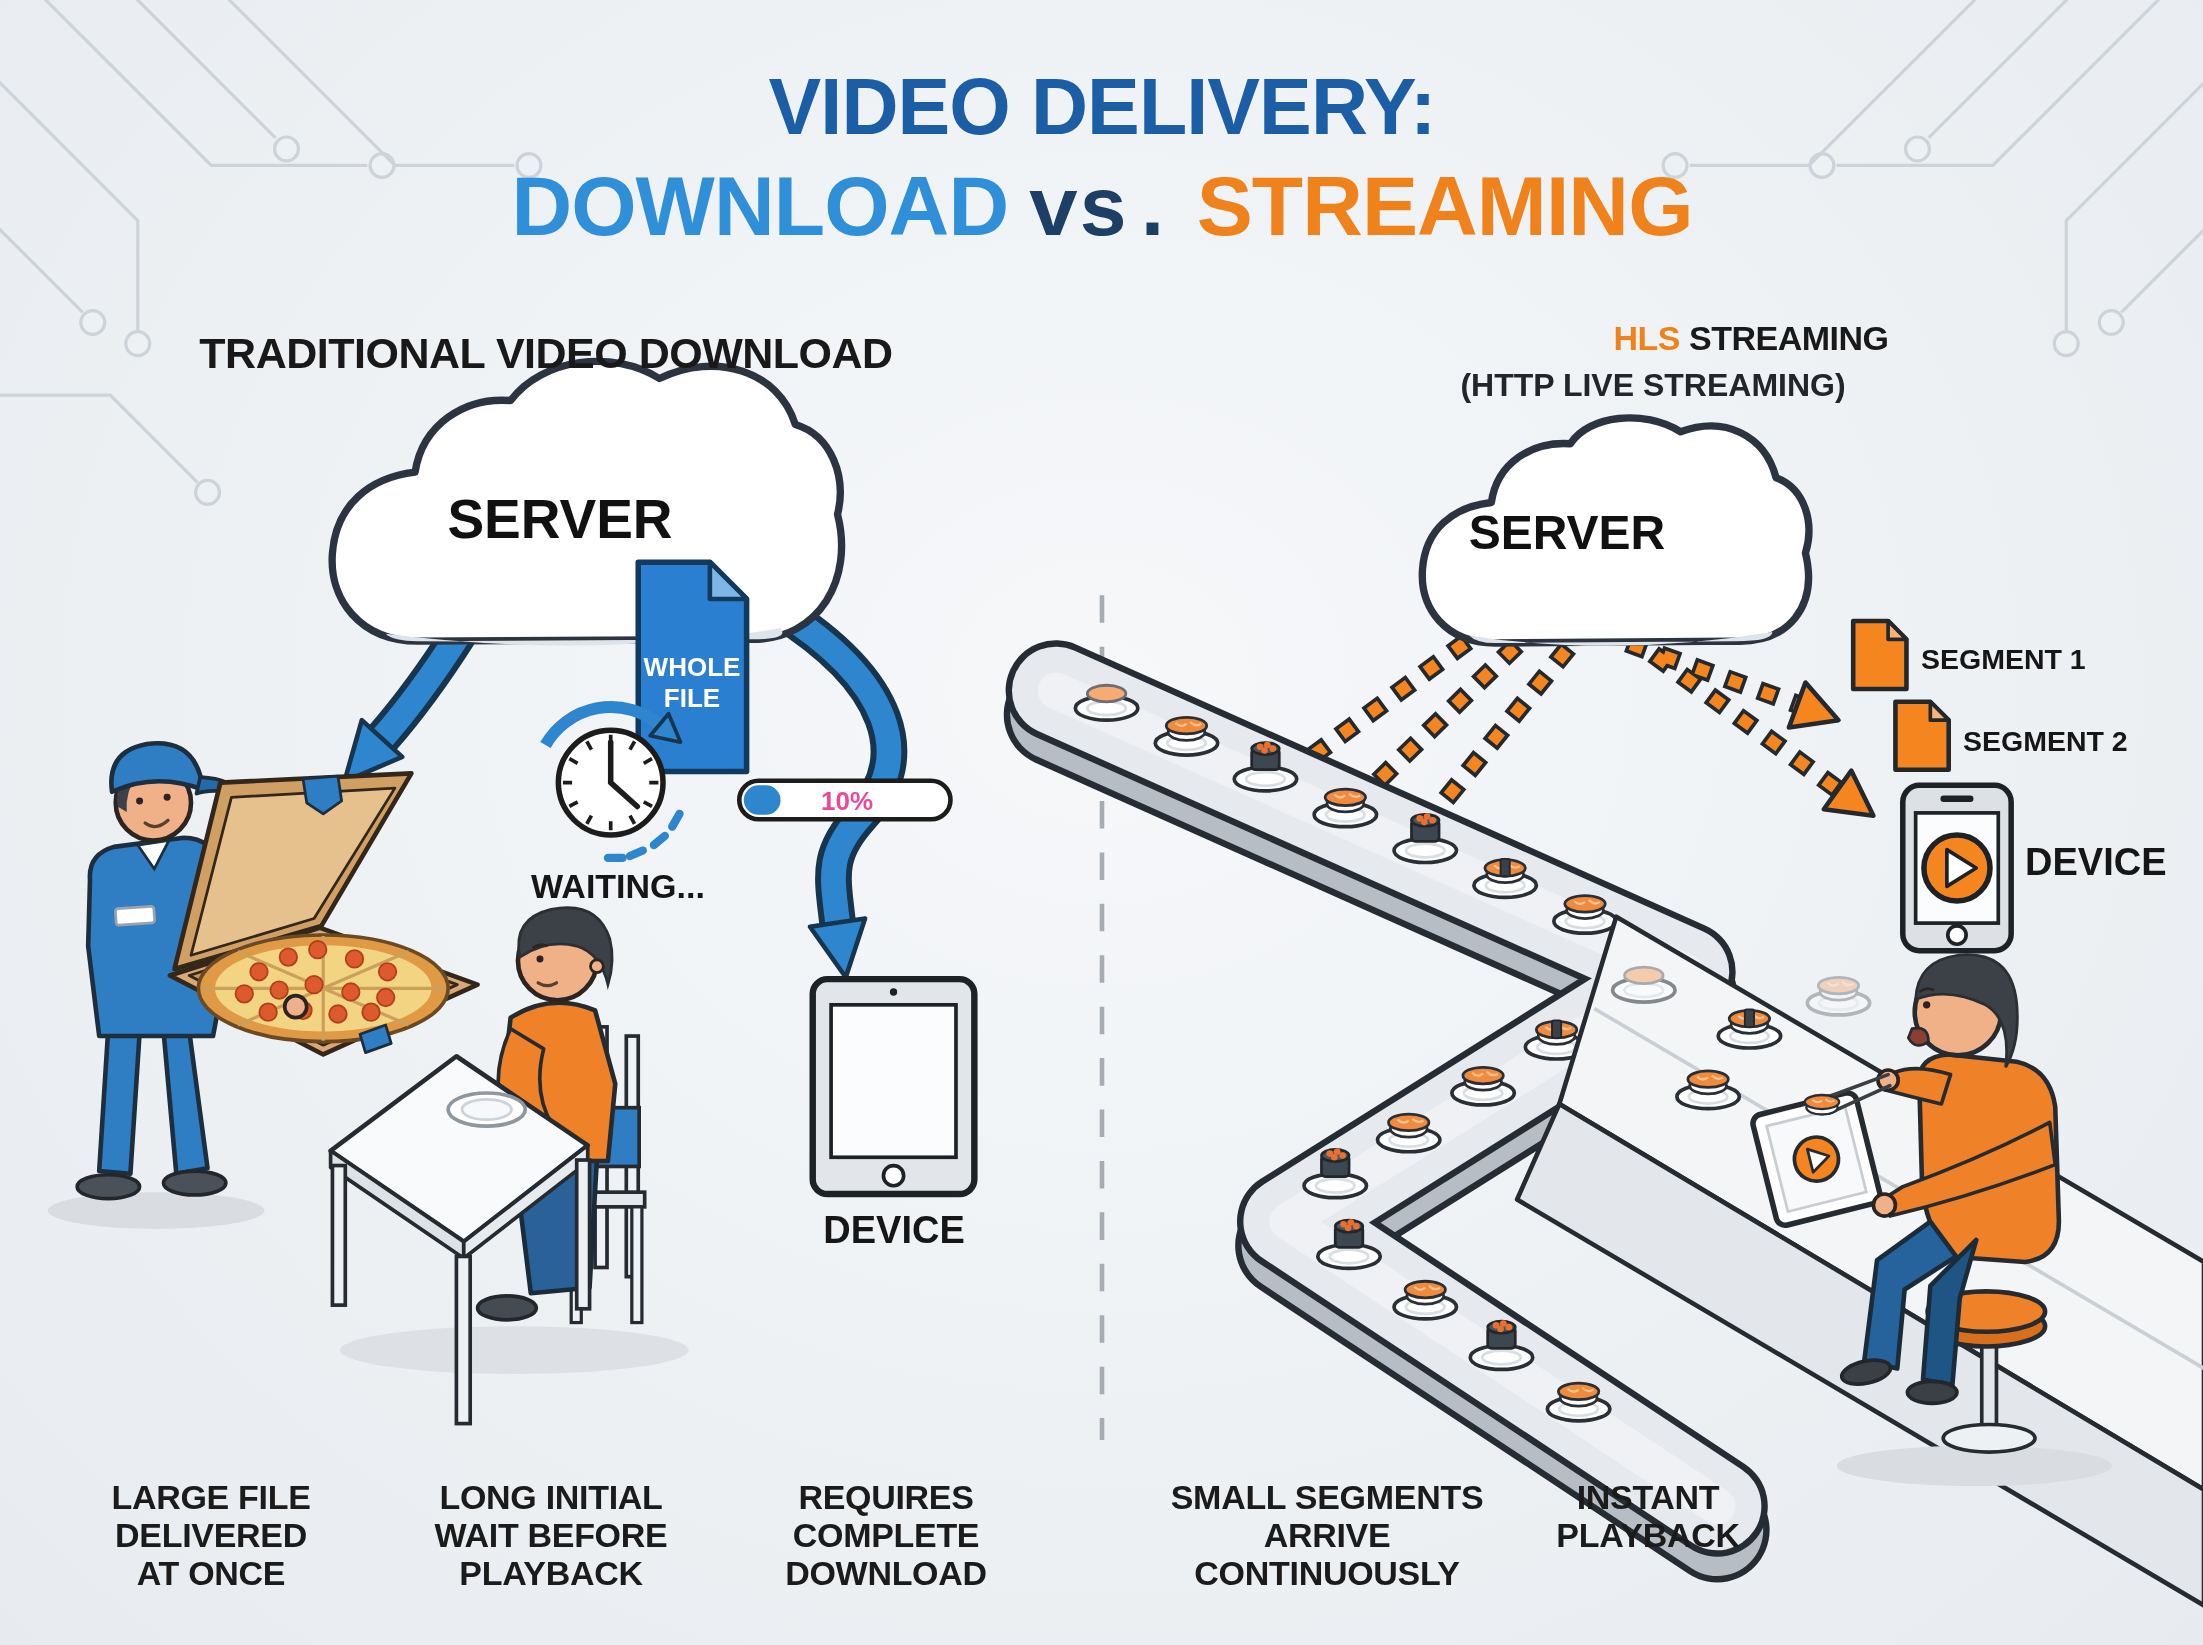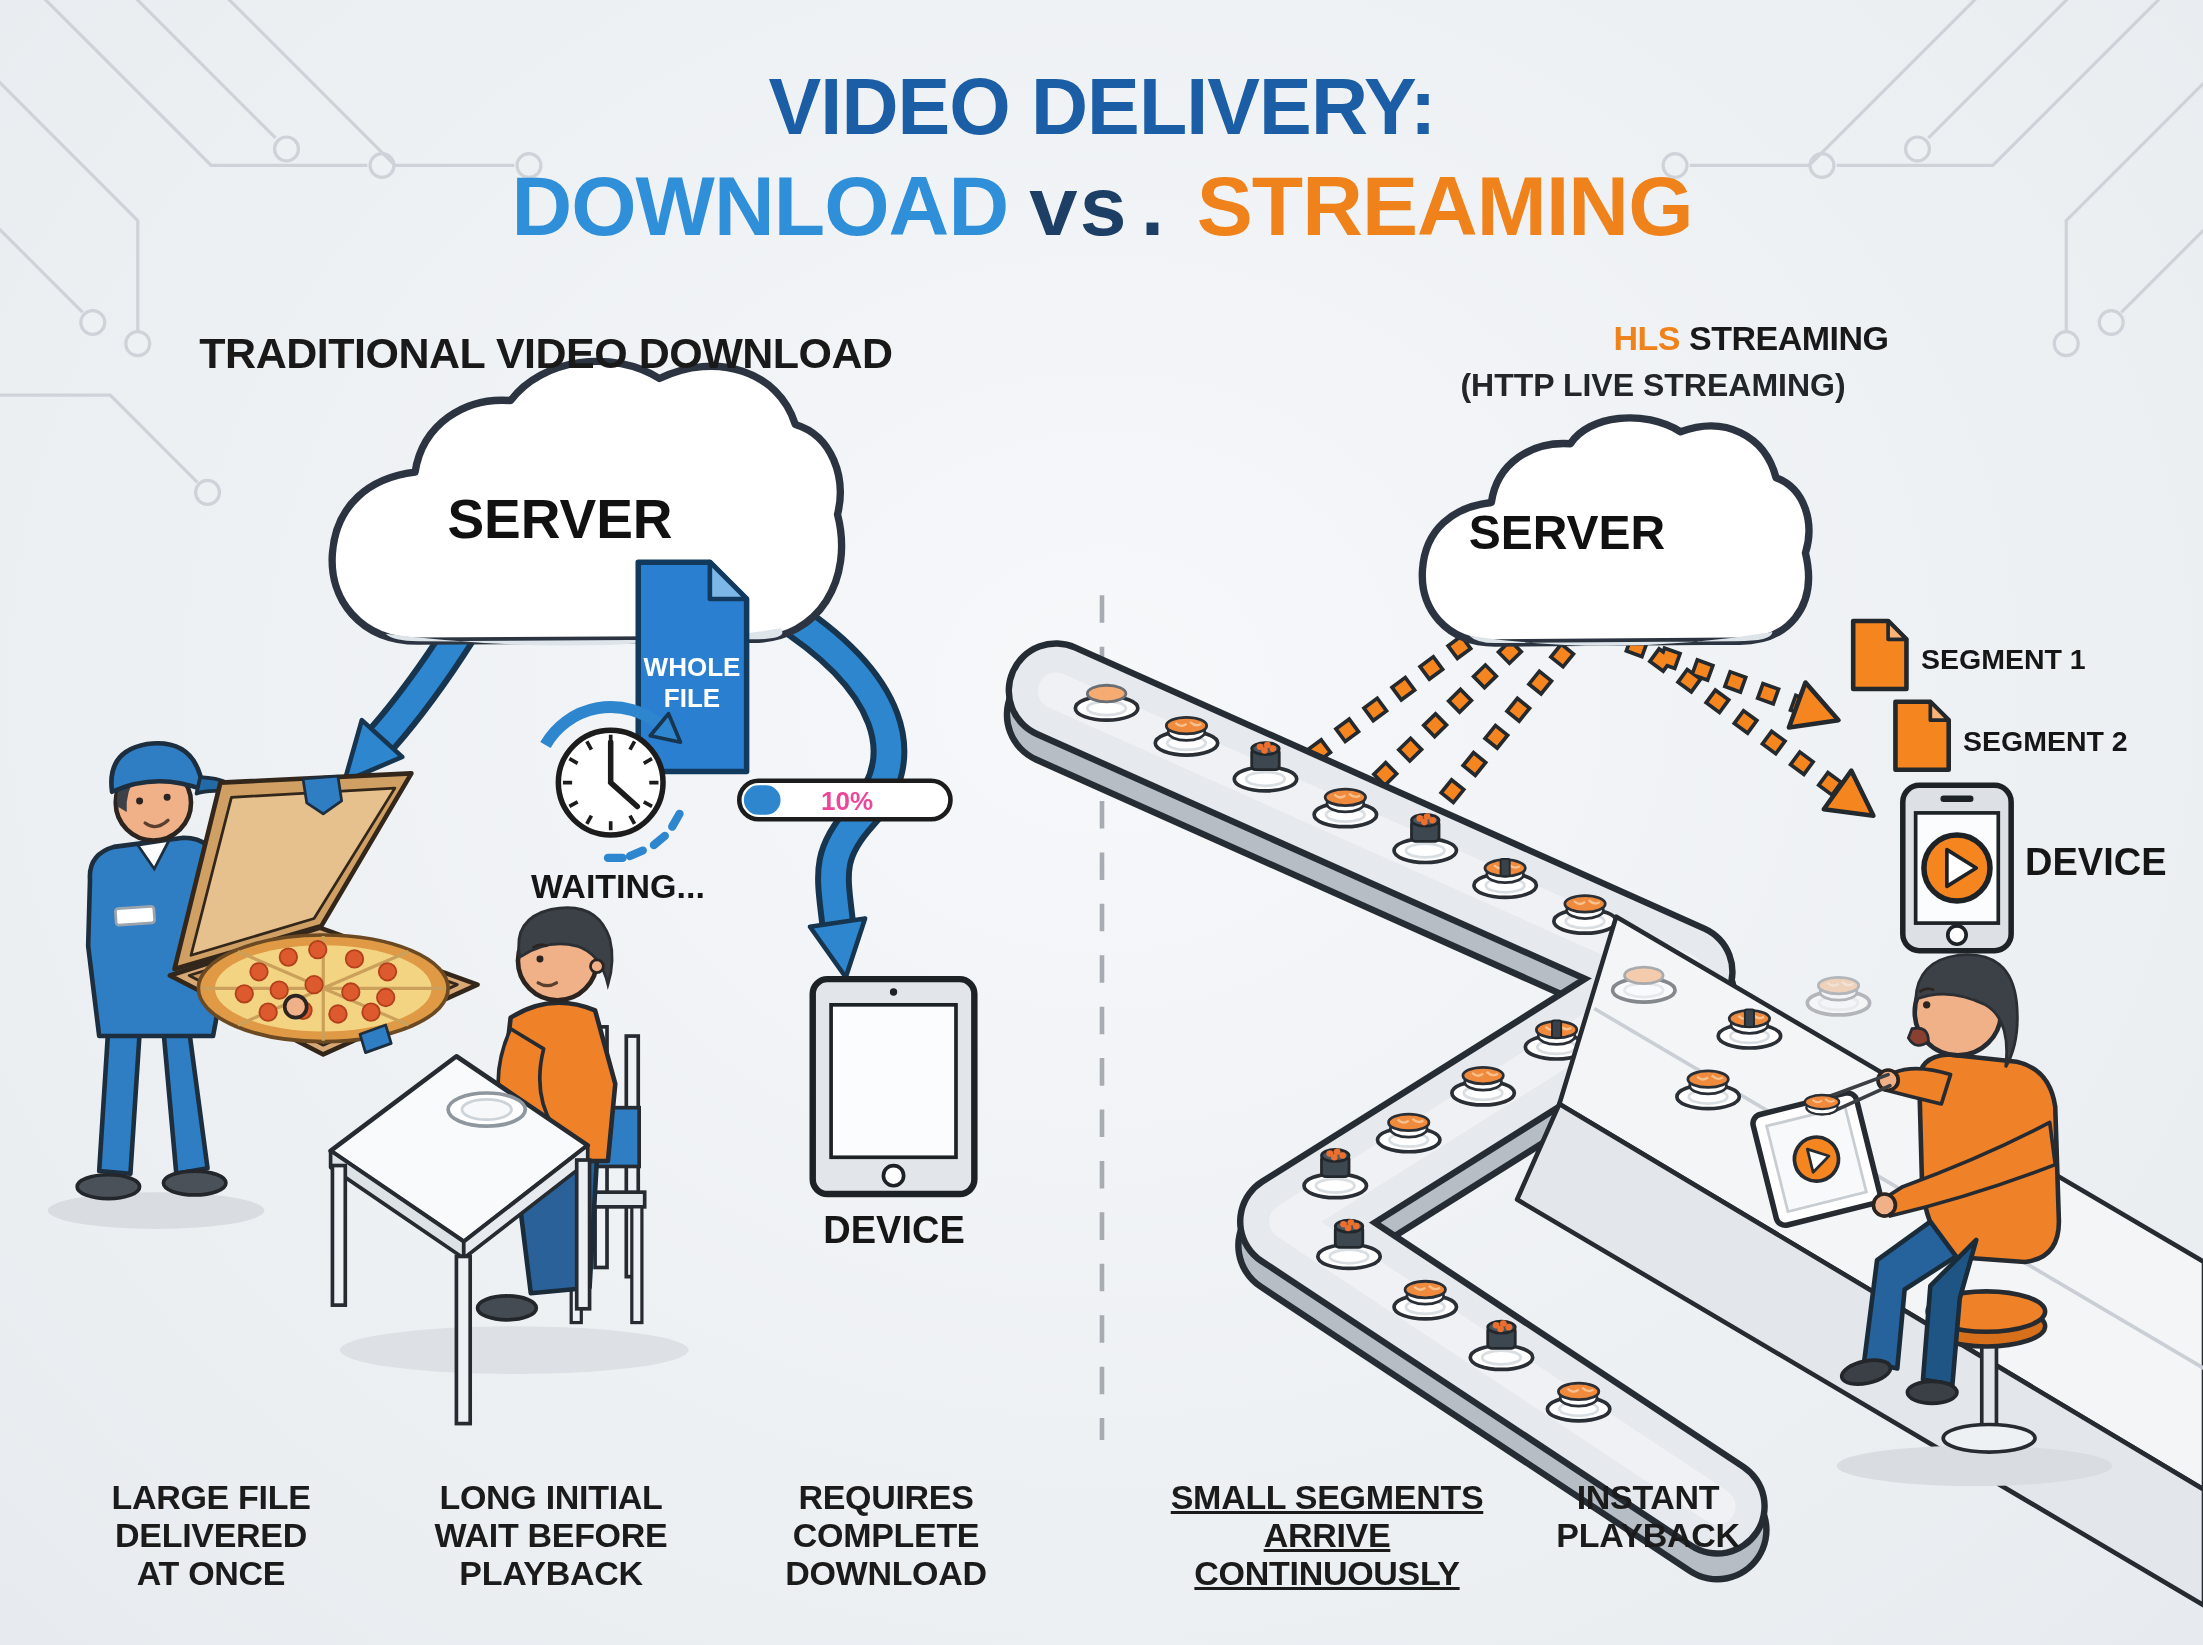--- a/index.html
+++ b/index.html
@@ -391,21 +391,21 @@
 <div class="cap" style="left:551px;top:1478px;">
   <span>LONG INITIAL</span>
   <span>WAIT BEFORE</span>
   <span>PLAYBACK</span>
 </div>
 <div class="cap" style="left:886px;top:1478px;">
   <span>REQUIRES</span>
   <span>COMPLETE</span>
   <span>DOWNLOAD</span>
 </div>
-<div class="cap" style="left:1327px;top:1478px;text-decoration:underline;">
+<div class="cap" style="left:1327px;top:1478px;">
   <span>SMALL SEGMENTS</span>
   <span>ARRIVE</span>
   <span>CONTINUOUSLY</span>
 </div>
 <div class="cap" style="left:1648px;top:1478px;">
   <span>INSTANT</span>
   <span>PLAYBACK</span>
 </div>
 <div class="cap" style="left:1982px;top:1478px;">
 </div>

